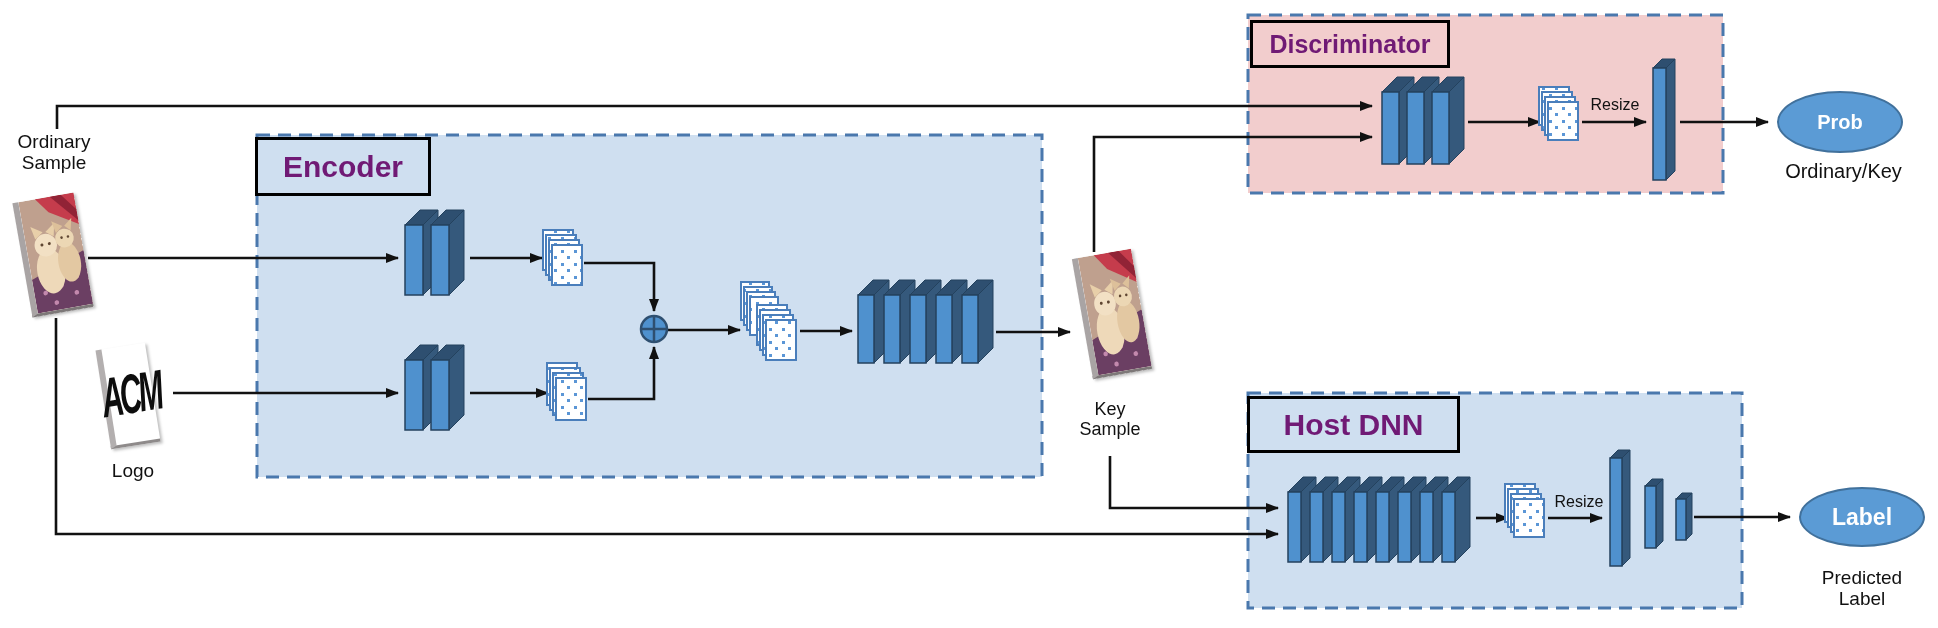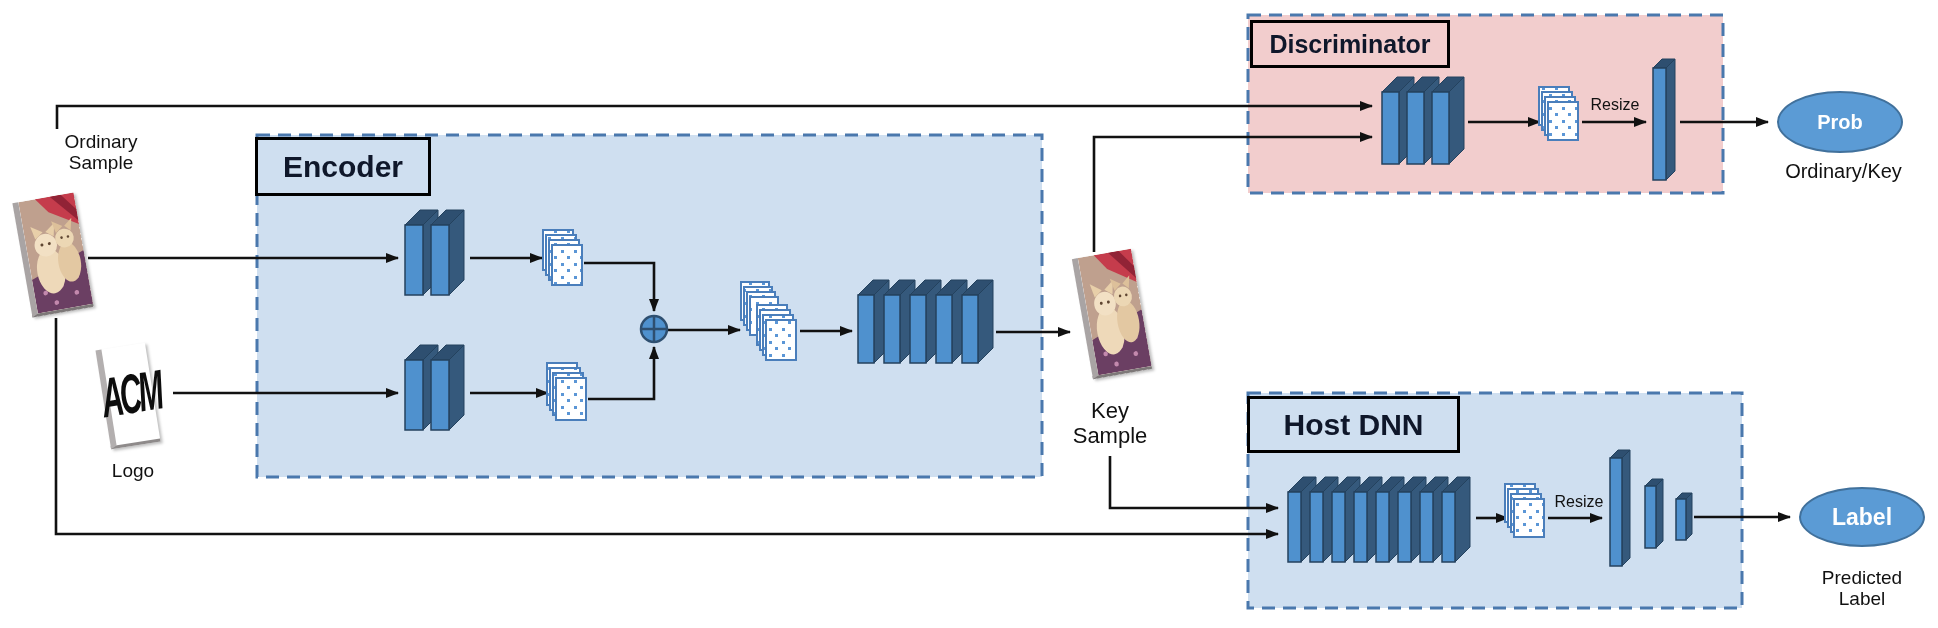--- a/index.html
+++ b/index.html
@@ -1,20 +1,20 @@
 <!DOCTYPE html>
 <html><head>
 <meta charset="utf-8">
 <style>
   html,body{margin:0;padding:0;background:#fff;}
   #scene{position:relative;width:1938px;height:628px;background:#fff;overflow:hidden;
          font-family:"Liberation Sans",sans-serif;}
   #layers{position:absolute;left:0;top:0;}
   .titlebox{position:absolute;border:3px solid #000;display:flex;align-items:center;justify-content:center;
-            font-weight:bold;color:#0f172a;box-sizing:border-box;}
+            font-weight:bold;color:#701a75;box-sizing:border-box;}
   .caption{position:absolute;font-weight:normal;color:#111;text-align:center;line-height:1.12;}
   .node{position:absolute;border-radius:50%;display:flex;align-items:center;justify-content:center;
         color:#fff;font-weight:bold;box-sizing:border-box;}
   .photo-card{position:absolute;box-sizing:border-box;border-left:6px solid #a9a4a4;border-bottom:3px solid #7d7878;
               box-shadow:2px 2px 3px rgba(0,0,0,.25);}
   .photo-card svg{display:block;width:100%;height:100%;}
   .acm-card{position:absolute;background:#fff;box-sizing:border-box;border-left:6px solid #b3afaf;border-bottom:3px solid #8e8a8a;
             box-shadow:2px 2px 3px rgba(0,0,0,.25);display:flex;align-items:center;justify-content:center;}
   .acm-text{font-weight:bold;font-style:italic;letter-spacing:-3px;color:#0d0d0d;
             transform:scaleY(1.85);font-size:30px;}
@@ -192,28 +192,28 @@
   <div class="titlebox" style="left: 255px; top: 137px; width: 176px; height: 59px; font-size: 30px; background: rgb(207, 223, 240);">
     <span>Encoder</span>
   </div>
   <div class="titlebox" style="left: 1250px; top: 20px; width: 200px; height: 48px; font-size: 25px; background: rgb(242, 205, 205);">
     <span>Discriminator</span>
   </div>
   <div class="titlebox" style="left: 1247px; top: 396px; width: 213px; height: 57px; font-size: 30px; background: rgb(207, 223, 240);">
     <span>Host DNN</span>
   </div>
 
-  <div class="caption" style="left:0px;top:131px;width:108px;font-size:19px;padding-left:47px;">
+  <div class="caption" style="left:0px;top:131px;width:108px;font-size:19px;">
     <div>Ordinary</div>
     <div>Sample</div>
   </div>
   <div class="caption" style="left:100px;top:460px;width:66px;font-size:19px;">
     <div>Logo</div>
   </div>
-  <div class="caption" style="left:1068px;top:399px;width:84px;font-size:22px;">
+  <div class="caption" style="left:1068px;top:399px;width:84px;font-size:18px;">
     <div>Key</div>
     <div>Sample</div>
   </div>
 
   <div class="caption" style="left:1582px;top:96px;width:66px;font-size:16px;">
     <div>Resize</div>
   </div>
   <div class="caption" style="left:1546px;top:493px;width:66px;font-size:16px;">
     <div>Resize</div>
   </div>

